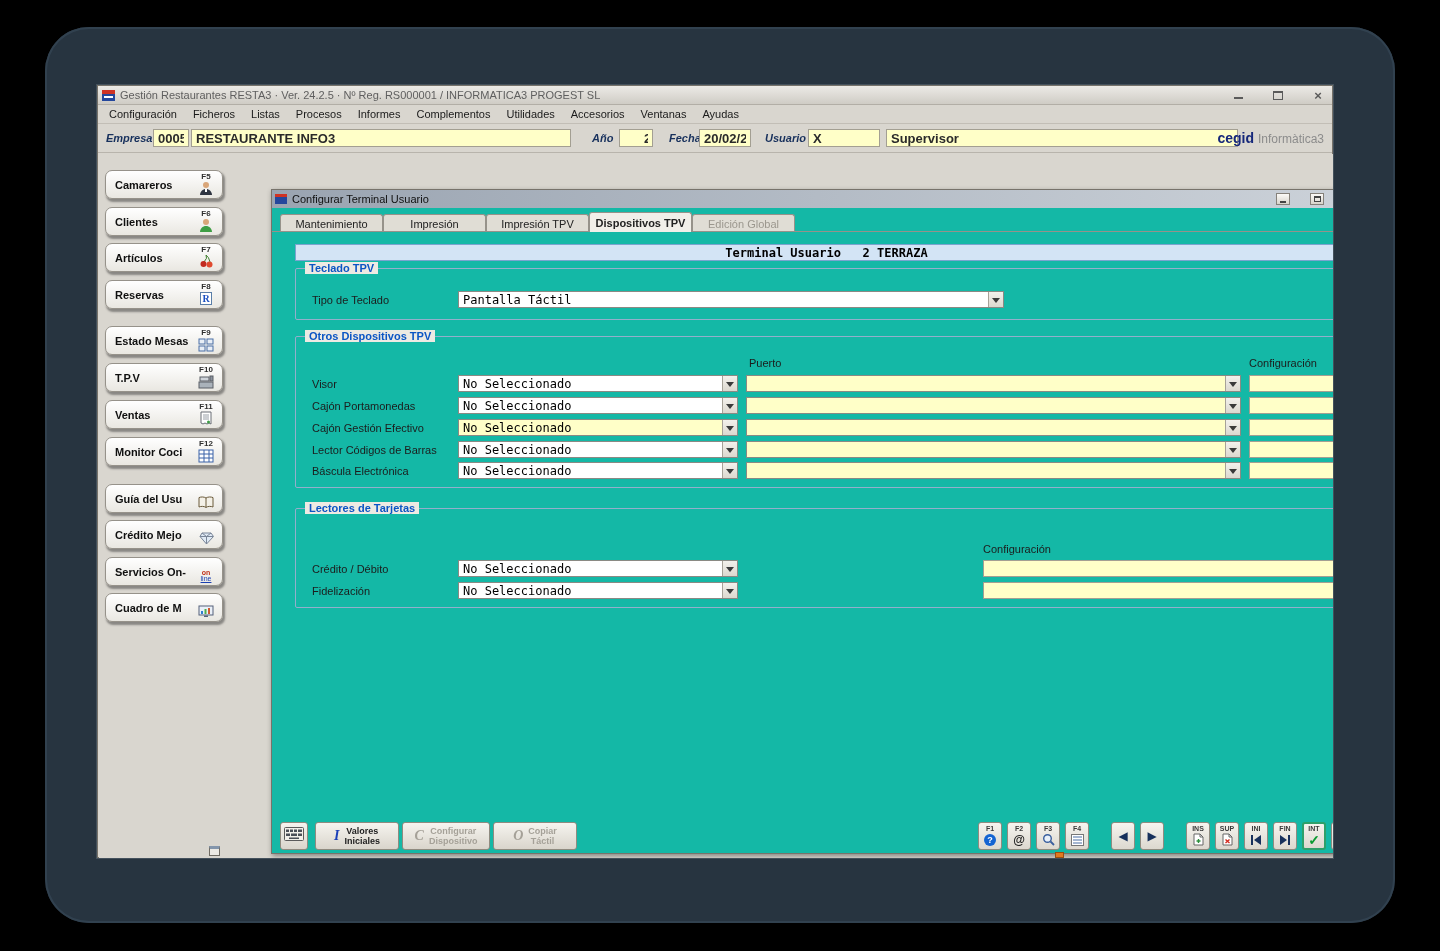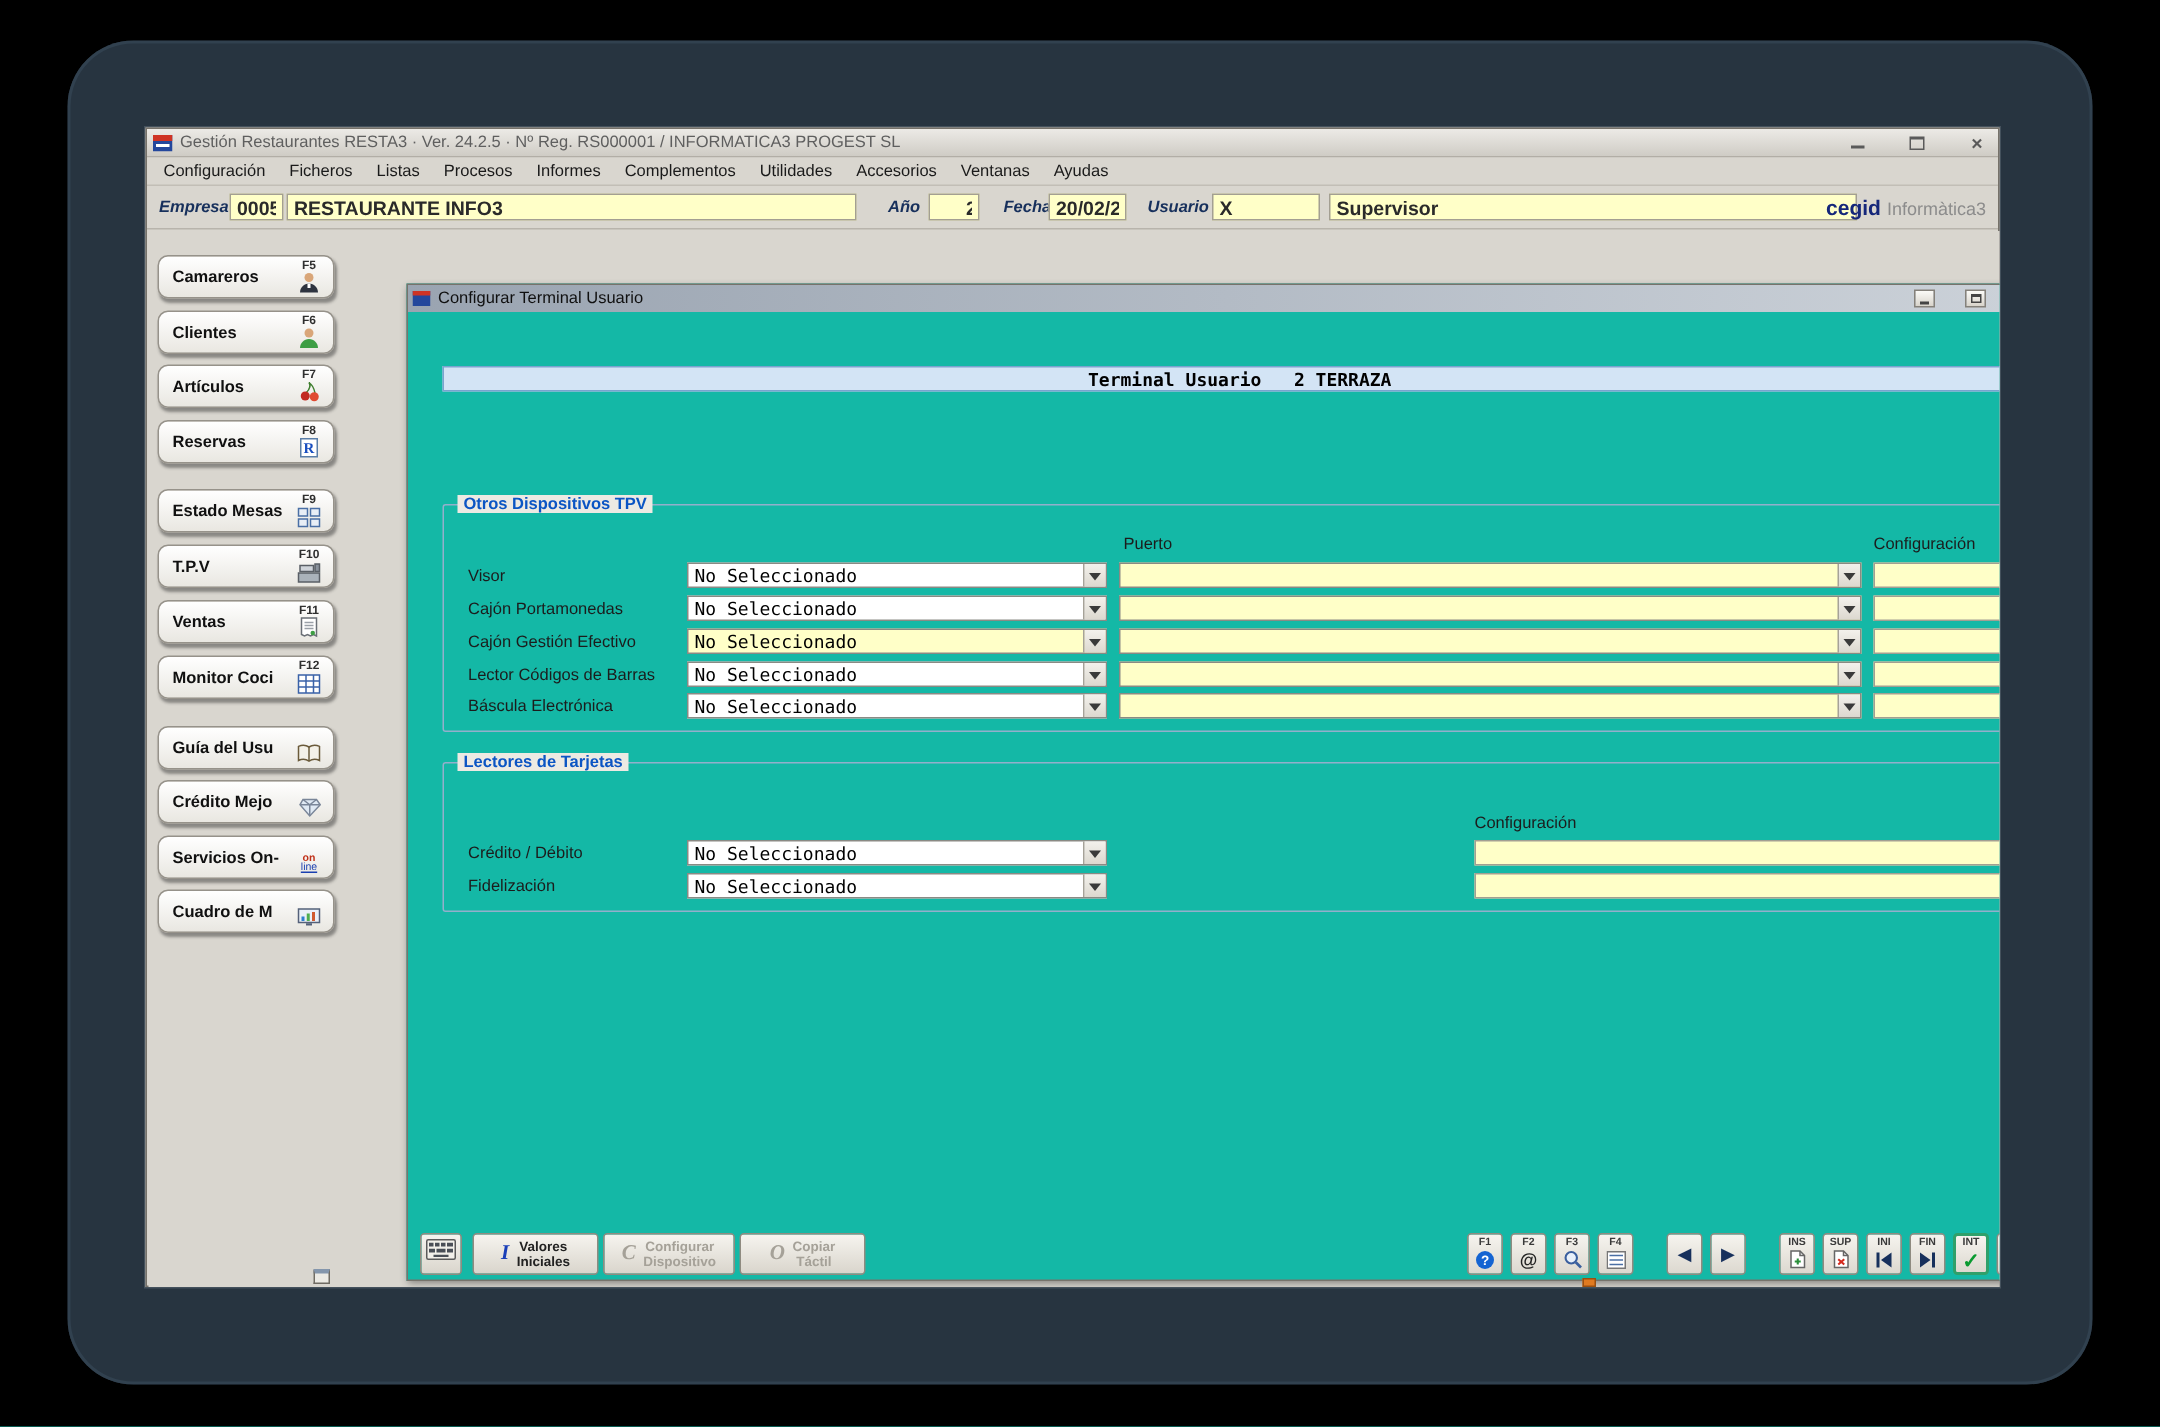--- a/index.html
+++ b/index.html
@@ -358,23 +358,38 @@
             </span>
           <span class="dlg-btn">
               <span class="max-glyph"></span>
             </span>
           <span class="dlg-btn">
               <span class="close-glyph">×</span>
             </span>
         </span>
       </div>
 
+      <div class="tabstrip">
+        <div class="tab">Mantenimiento</div>
+        <div class="tab">Impresión</div>
+        <div class="tab">Impresión TPV</div>
+        <div class="tab active">Dispositivos TPV</div>
+        <div class="tab disabled">Edición Global</div>
+      </div>
 
       <div class="terminal-band">Terminal Usuario   2 TERRAZA</div>
 
+      <div class="group" style="top:78px;height:52px">
+        <span class="group-title">Teclado TPV</span>
+        <span class="g-label" style="left:16px;top:24px">Tipo de Teclado</span>
+        <div class="combo" style="left:162px;top:22px;width:546px">
+          <span class="txt">Pantalla Táctil</span>
+          <span class="arrow-btn"></span>
+        </div>
+      </div>
 
       <div class="group" style="top:146px;height:152px">
         <span class="group-title">Otros Dispositivos TPV</span>
         <span class="col-header" style="left:453px;top:20px">Puerto</span>
         <span class="col-header" style="left:953px;top:20px">Configuración</span>
 
         <div class="dev-row" style="top:38px">
           <span class="g-label" style="left:16px;top:2px">Visor</span>
           <div class="combo" style="left:162px;top:0;width:280px">
               <span class="txt">No Seleccionado</span>

